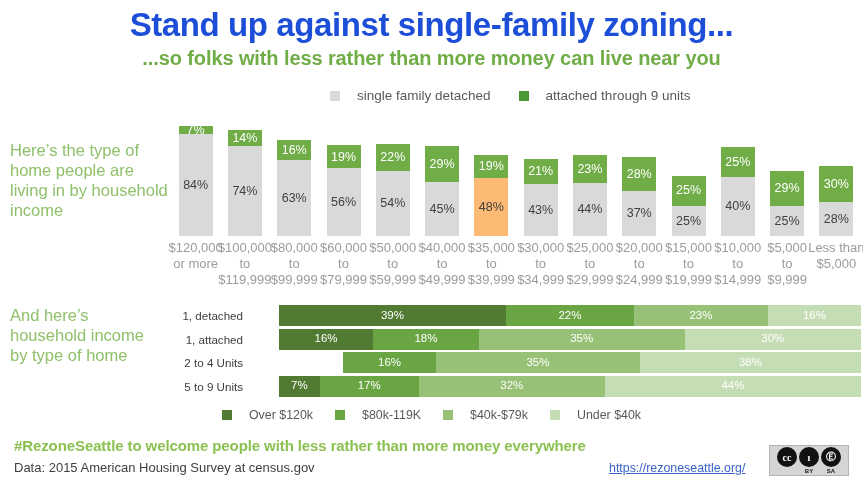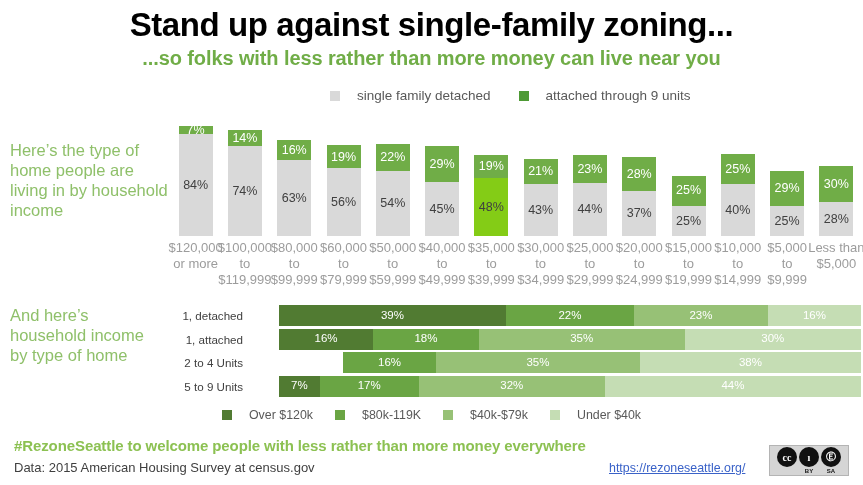--- a/index.html
+++ b/index.html
@@ -6,21 +6,21 @@
   body{
     width:863px;height:485px;overflow:hidden;background:#ffffff;
     font-family:"Liberation Sans",sans-serif;
     -webkit-font-smoothing:antialiased;
   }
   #page{position:relative;width:863px;height:485px;}
 
   
   .title-main{
     position:absolute;left:0;top:6px;width:863px;text-align:center;
-    font-size:33px;font-weight:bold;color:#000000;letter-spacing:-0.4px;
+    font-size:33px;font-weight:bold;color:#1d4ed8;letter-spacing:-0.4px;
     font-family:"Liberation Sans",sans-serif;
   }
   .title-sub{
     position:absolute;left:0;top:47px;width:863px;text-align:center;
     font-size:20px;font-weight:bold;color:#70ad47;letter-spacing:-0.1px;
   }
 
   
   .legend-top{
     position:absolute;left:330px;top:88px;display:flex;align-items:center;gap:28px;
@@ -171,21 +171,21 @@
           <span class="seg-lbl">29%</span>
         </div>
         <div class="seg seg-grey" style="height: 54.45px; background: rgb(217, 217, 217);">
           <span class="seg-lbl">45%</span>
         </div>
       </div>
       <div class="col-wrap" style="left: 303.357px; width: 34px;">
         <div class="seg seg-green" style="height: 22.99px; background: rgb(112, 173, 71);">
           <span class="seg-lbl">19%</span>
         </div>
-        <div class="seg seg-grey" style="height: 58.08px; background: #84cc16;">
+        <div class="seg seg-grey" style="height: 58.08px; background: #fdba74;">
           <span class="seg-lbl">48%</span>
         </div>
       </div>
       <div class="col-wrap" style="left: 352.643px; width: 34px;">
         <div class="seg seg-green" style="height: 25.41px; background: rgb(112, 173, 71);">
           <span class="seg-lbl">21%</span>
         </div>
         <div class="seg seg-grey" style="height: 52.03px; background: rgb(217, 217, 217);">
           <span class="seg-lbl">43%</span>
         </div>
@@ -211,21 +211,21 @@
           <span class="seg-lbl">25%</span>
         </div>
         <div class="seg seg-grey" style="height: 30.25px; background: rgb(217, 217, 217);">
           <span class="seg-lbl">25%</span>
         </div>
       </div>
       <div class="col-wrap" style="left: 549.786px; width: 34px;">
         <div class="seg seg-green" style="height: 30.25px; background: rgb(112, 173, 71);">
           <span class="seg-lbl">25%</span>
         </div>
-        <div class="seg seg-grey" style="height: 52px; background: rgb(217, 217, 217);">
+        <div class="seg seg-grey" style="height: 59px; background: rgb(217, 217, 217);">
           <span class="seg-lbl">40%</span>
         </div>
       </div>
       <div class="col-wrap" style="left: 599.071px; width: 34px;">
         <div class="seg seg-green" style="height: 35.09px; background: rgb(112, 173, 71);">
           <span class="seg-lbl">29%</span>
         </div>
         <div class="seg seg-grey" style="height: 30.25px; background: rgb(217, 217, 217);">
           <span class="seg-lbl">25%</span>
         </div>

